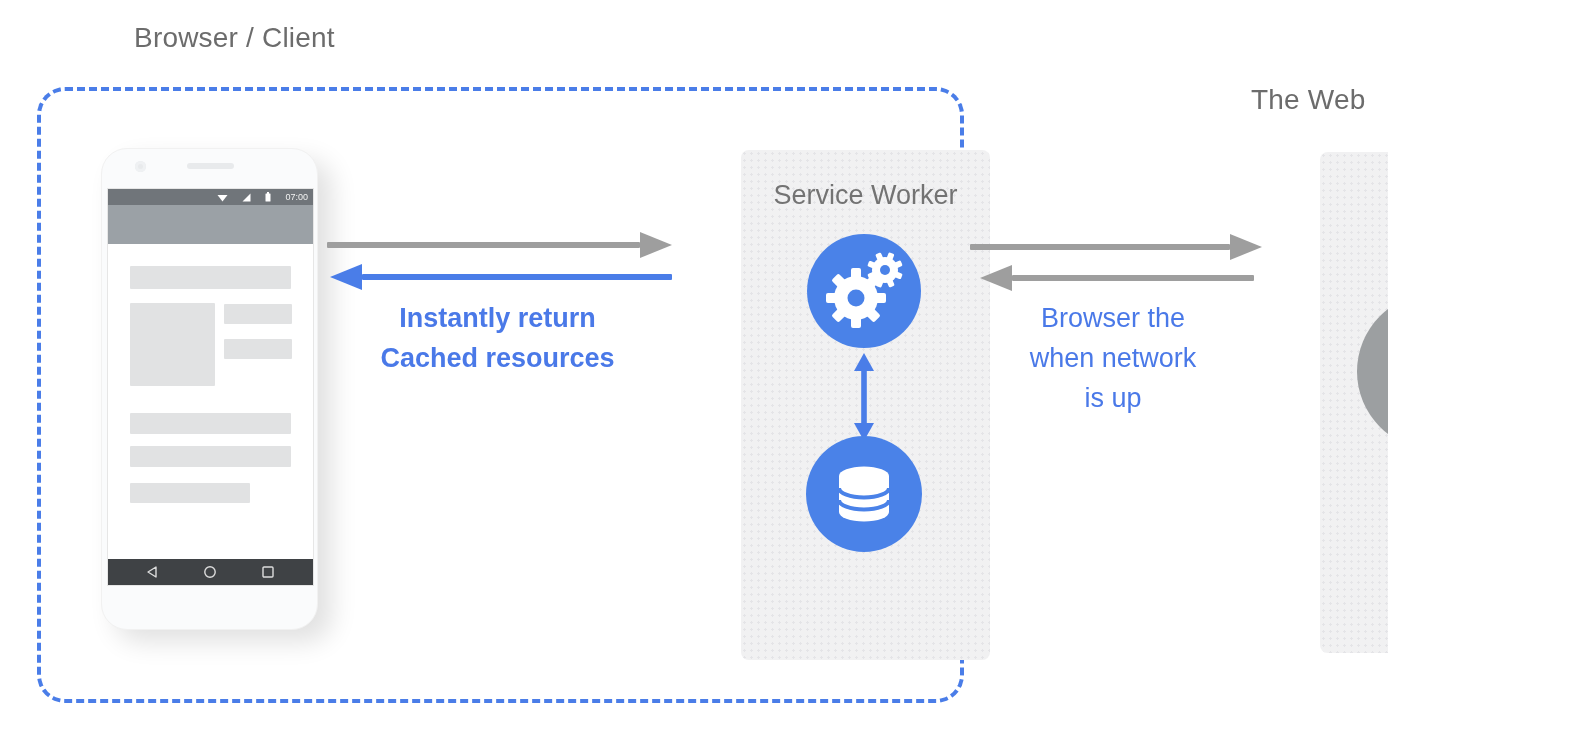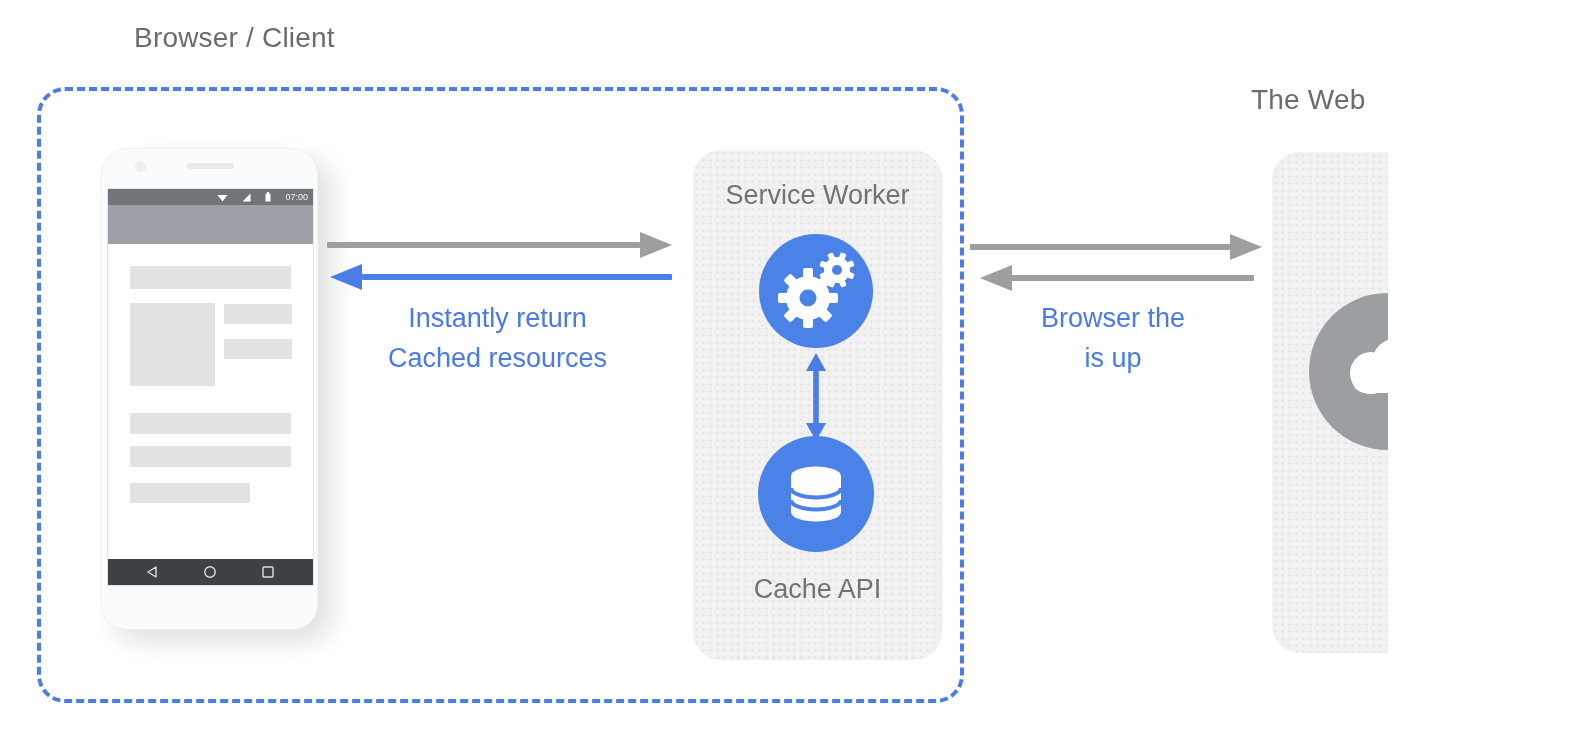--- a/index.html
+++ b/index.html
@@ -40,27 +40,28 @@
   .hline{height:6px;border-radius:1px;}
   .gray{background:#9e9e9e;}
   .blue{background:#4a7de8;}
   .head{width:0;height:0;}
   .head.right-gray{border-top:13px solid transparent;border-bottom:13px solid transparent;border-left:32px solid #9e9e9e;}
   .head.left-gray{border-top:13px solid transparent;border-bottom:13px solid transparent;border-right:32px solid #9e9e9e;}
   .head.left-blue{border-top:13px solid transparent;border-bottom:13px solid transparent;border-right:32px solid #4a7de8;}
   
   .caption{color:#4a79e8;font-size:27px;line-height:40px;text-align:center;}
   .caption span{display:block;}
-  .caption-left{left:375px;top:298px;width:245px;}
+  .caption-left{left:375px;top:298px;width:245px;font-weight:bold;}
   .caption-right{left:998px;top:298px;width:230px;}
   
   .panel{
-    background:#f1f1f2;border-radius:28px;
+    background:#f1f1f2;border-radius:8px;
     background-image:radial-gradient(#e4e4e7 1px,rgba(0,0,0,0) 1.2px);
     background-size:7px 7px;
+    margin-left:48px;
   }
   .sw-panel{left:693px;top:150px;width:249px;height:510px;}
   .web-panel{left:1272px;top:152px;width:242px;height:501px;}
   .panel-title{left:0;top:30px;width:100%;text-align:center;font-size:27px;color:#737373;}
   .panel-label{left:0;top:424px;width:100%;text-align:center;font-size:27px;color:#737373;}
   .icon-circle{border-radius:50%;display:flex;align-items:center;justify-content:center;}
   .gear-circle{left:66px;top:84px;width:114px;height:114px;background:#4a82e8;}
   .db-circle{left:65px;top:286px;width:116px;height:116px;background:#4a82e8;}
   .cloud-circle{left:37px;top:141px;width:157px;height:157px;background:#9c9fa1;}
   .v-arrow{left:110px;top:202px;}
@@ -200,30 +201,30 @@
 
     <div class="abs icon-circle db-circle">
       <svg width="116" height="116" viewBox="0 0 116 116">
         <path d="M33 40 L33 76 A25 9.5 0 0 0 83 76 L83 40 Z" fill="#ffffff"></path>
         <ellipse cx="58" cy="40" rx="25" ry="9.5" fill="#ffffff"></ellipse>
         <path d="M33 52 A25 9.5 0 0 0 83 52" fill="none" stroke="#4a82e8" stroke-width="4"></path>
         <path d="M33 64 A25 9.5 0 0 0 83 64" fill="none" stroke="#4a82e8" stroke-width="4"></path>
       </svg>
     </div>
 
-    <div class="abs panel-label">Cache API</div>
   </div>
 
   <div class="abs hline gray" style="left:970px;top:244px;width:260px;"></div>
   <div class="abs head right-gray" style="left:1230px;top:234px;"></div>
   <div class="abs head left-gray" style="left:980px;top:265px;"></div>
   <div class="abs hline gray" style="left:1012px;top:275px;width:242px;"></div>
 
   <div class="abs caption caption-right">
     <span>Browser the</span>
+    <span>when network</span>
     <span>is up</span>
   </div>
 
   <div class="abs panel web-panel">
     <div class="abs icon-circle cloud-circle">
       <svg width="157" height="157" viewBox="0 0 157 157">
         <g fill="#ffffff">
           <circle cx="62" cy="80" r="21"></circle>
           <circle cx="88" cy="70" r="25"></circle>
           <circle cx="114" cy="85" r="14"></circle>

